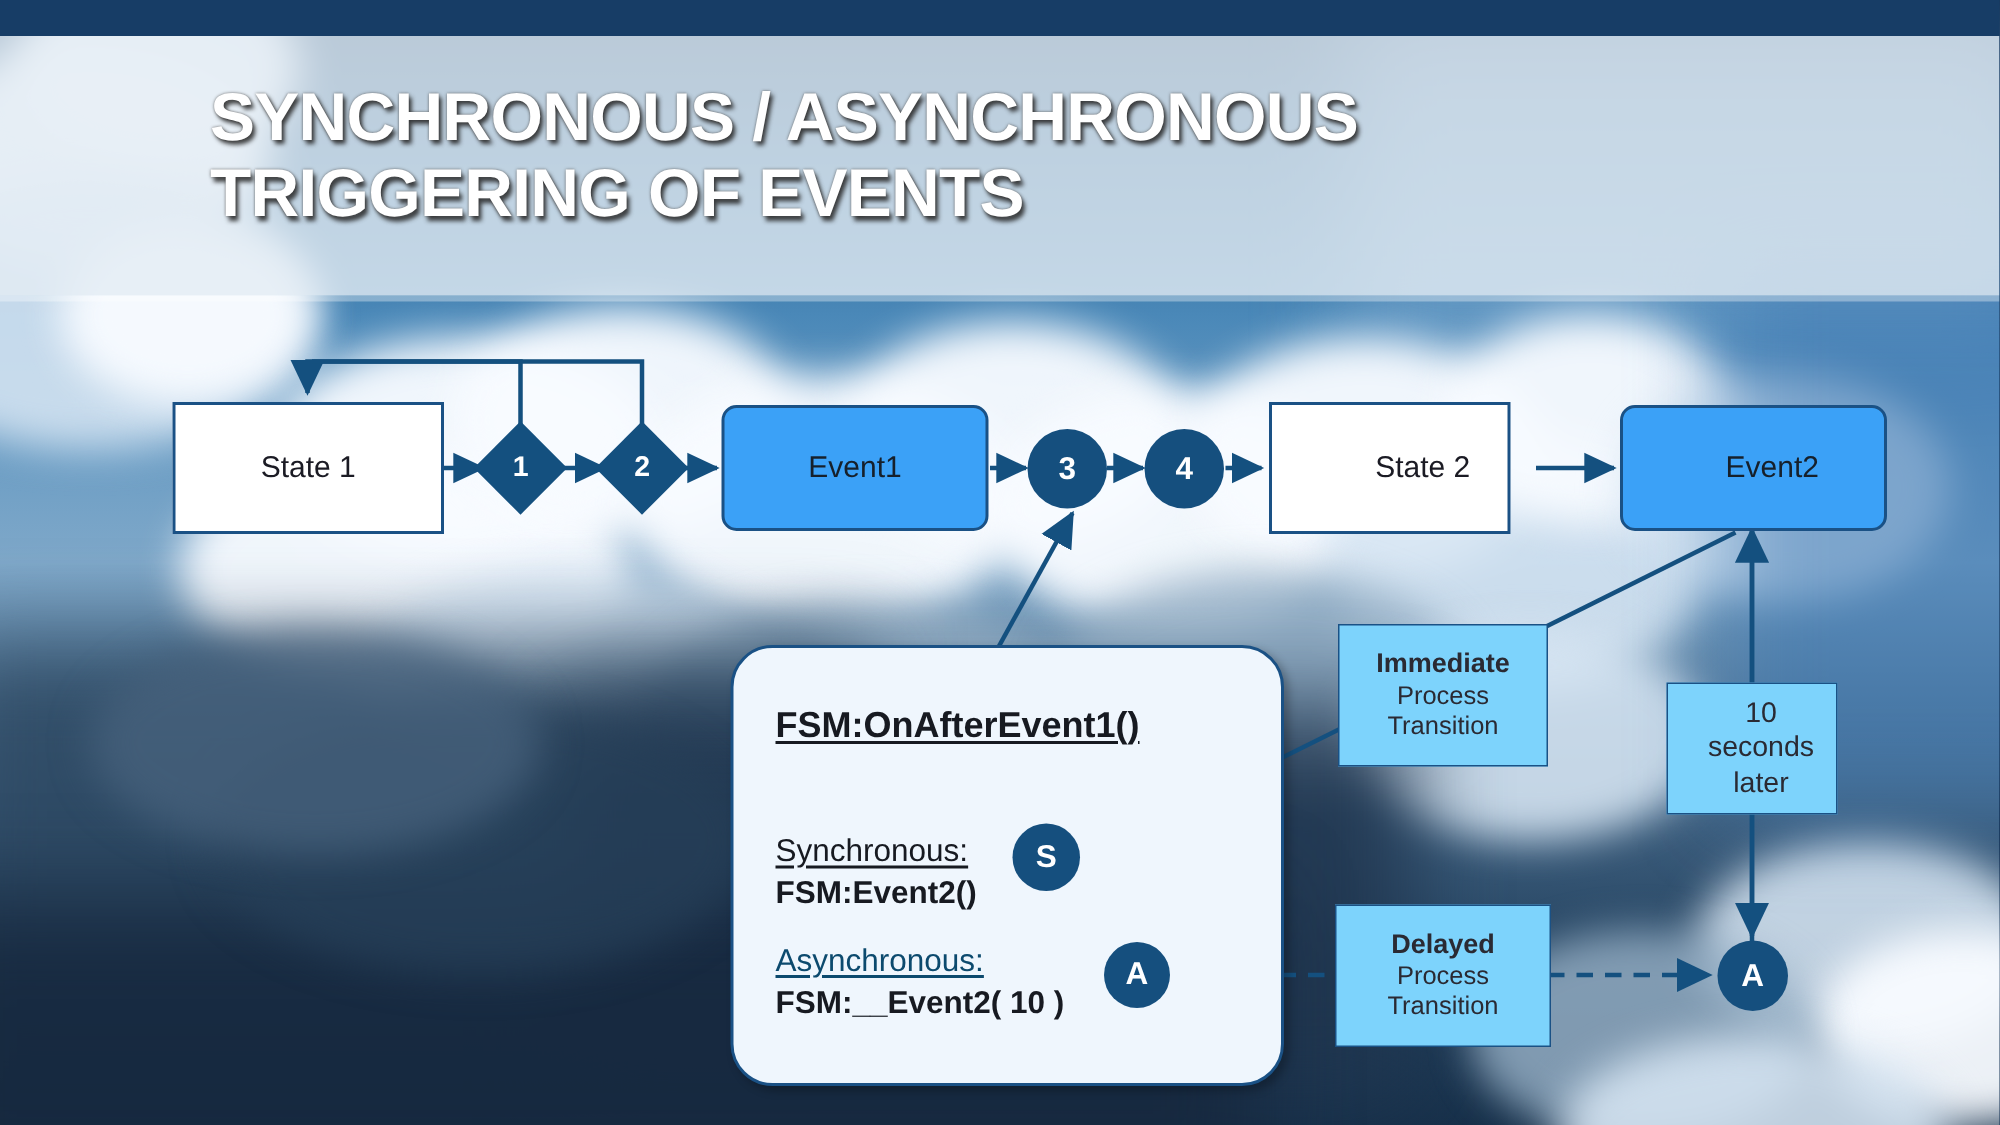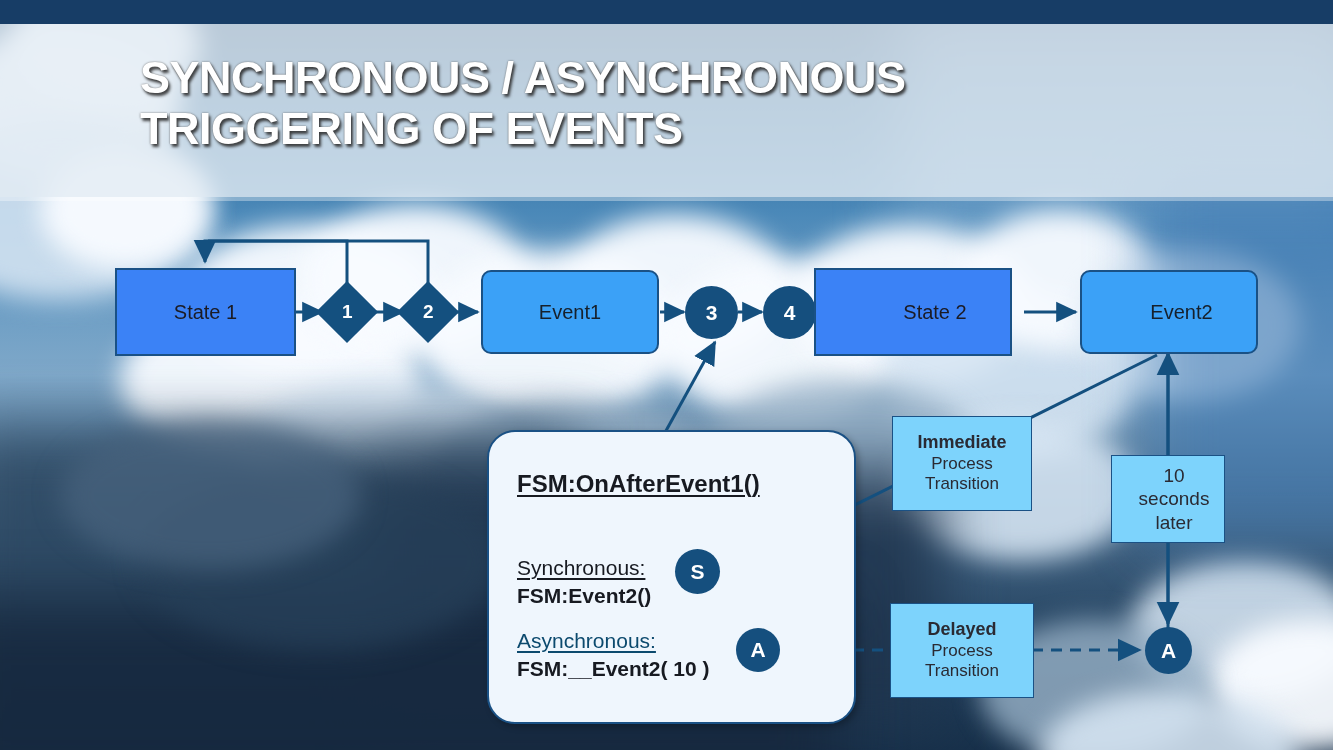--- a/index.html
+++ b/index.html
@@ -46,21 +46,21 @@
     text-transform:uppercase;
   }
 
   
   #diagram{position:absolute;inset:0;}
   svg.layer{position:absolute;left:0;top:0;width:1333px;height:750px;overflow:visible;}
 
   .node{position:absolute;box-sizing:border-box;display:flex;align-items:center;justify-content:center;
         text-align:center;color:#1b1b24;}
   .state-box{
-    background:#3b82f6;border:2px solid #1a5185;
+    background:#ffffff;border:2px solid #1a5185;
     font-size:20px;
   }
   .event-box{
     background:#3ba1f7;border:2px solid #1a5185;border-radius:10px;
     font-size:20px;color:#16202b;
   }
   .label-box{
     background:#7dd3fc;border:1.5px solid #1a5185;
     font-size:17px;line-height:1.22;color:#2a2a33;
     flex-direction:column;
@@ -207,21 +207,21 @@
     </div>
 
     <div class="badge circle" style="left:685px;top:286px;width:53px;height:53px;">
       <span>3</span>
     </div>
 
     <div class="badge circle" style="left:763px;top:286px;width:53px;height:53px;">
       <span>4</span>
     </div>
 
-    <div class="node state-box" style="left:814px;top:268px;width:198px;height:88px;padding-left:44px;">
+    <div class="node state-box" style="left:846px;top:268px;width:161px;height:88px;padding-left:44px;">
       <span>State 2</span>
     </div>
 
     <div class="node event-box" style="left:1080px;top:270px;width:178px;height:84px;padding-left:25px;">
       <span>Event2</span>
     </div>
 
     <div class="node label-box" style="left:892px;top:416px;width:140px;height:95px;">
       <span class="lb-strong">Immediate</span>
       <span>Process</span>

